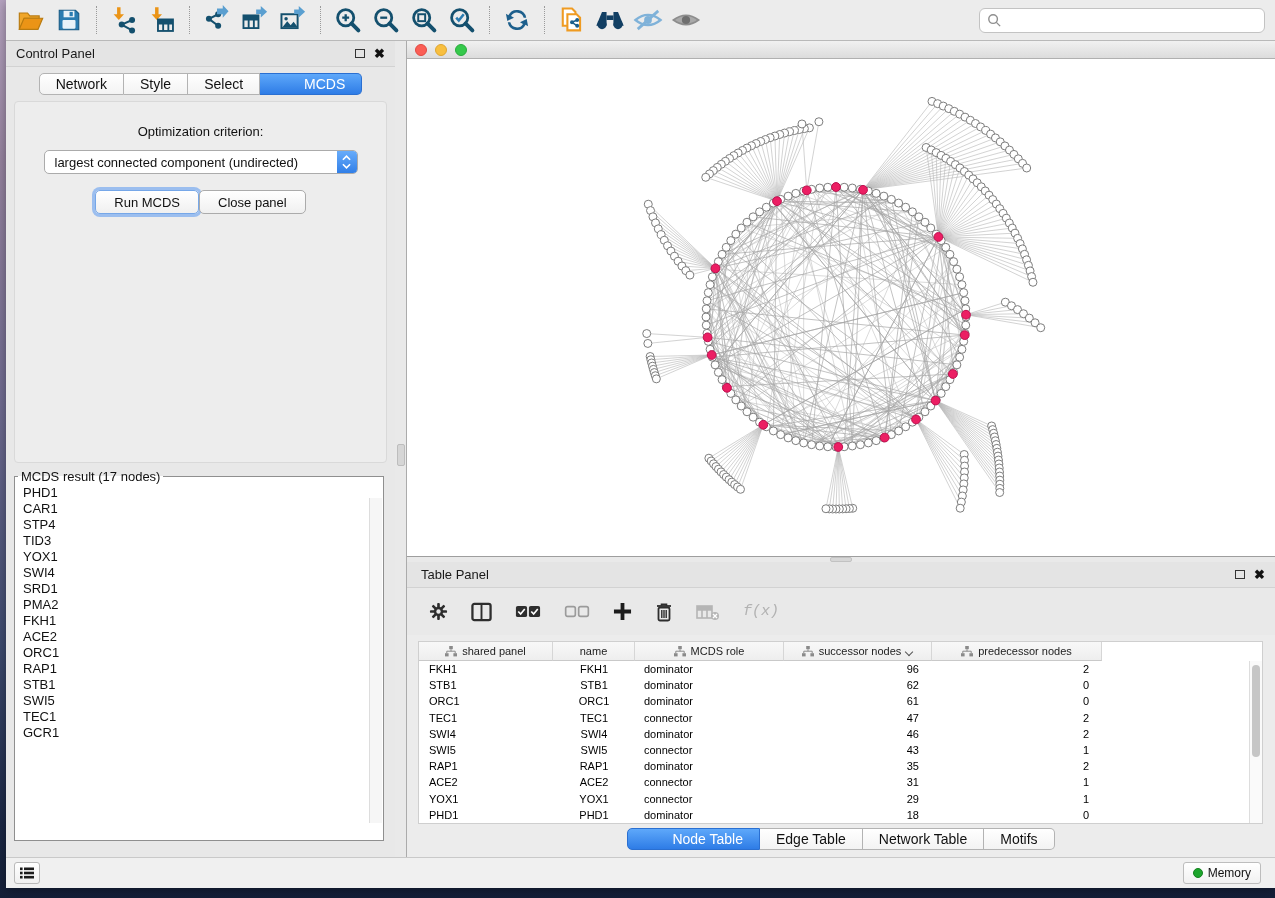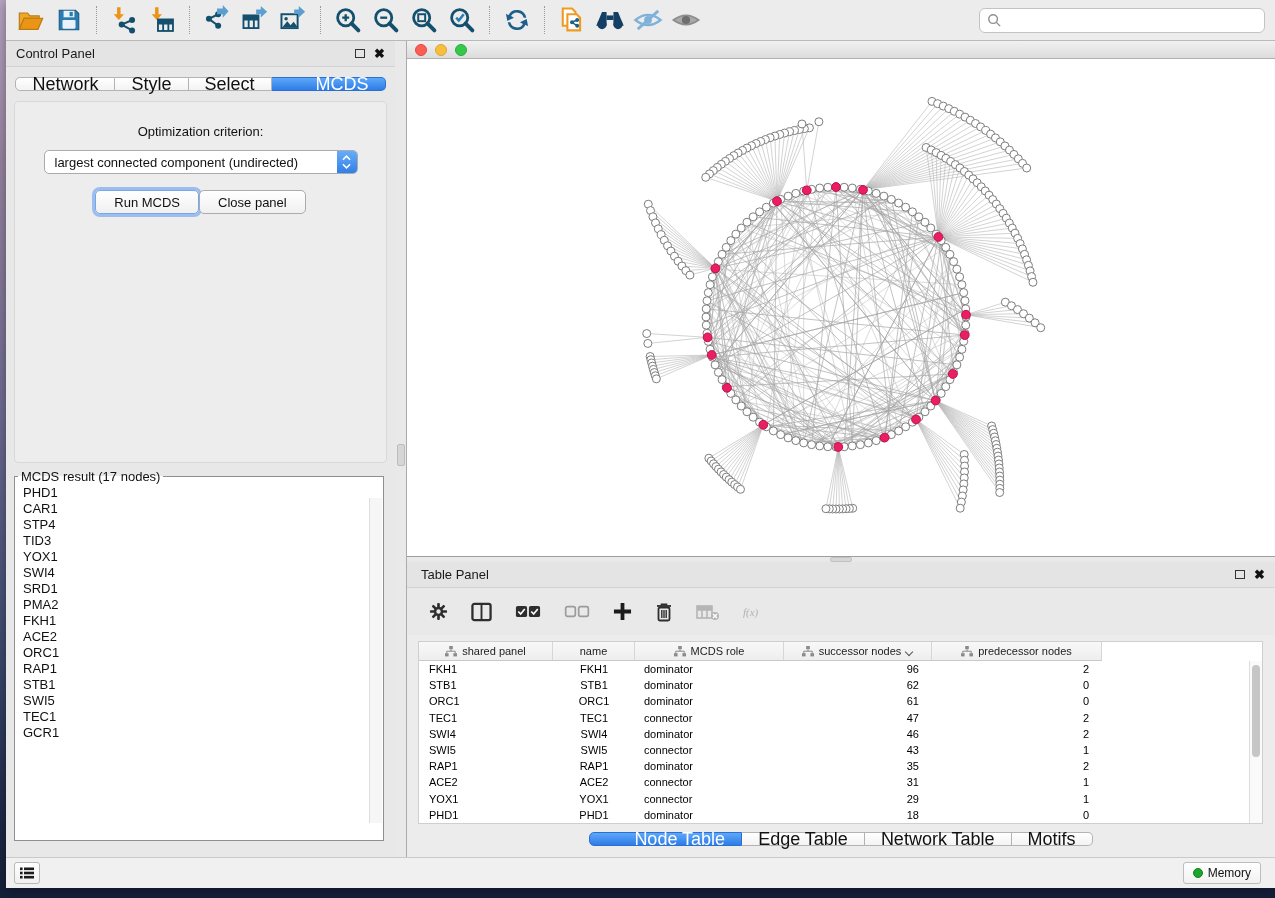--- a/index.html
+++ b/index.html
@@ -22,21 +22,21 @@
   
   .control-panel { width:389px; flex:0 0 auto; background:#e8e8e8; display:flex; flex-direction:column; }
   .panel-header { height:26px; background:#e4e4e4; border-bottom:1px solid #d2d2d2; display:flex; align-items:center; padding:0 10px; flex:0 0 auto; }
   .panel-title { font-size:13px; color:#1a1a1a; }
   .panel-header .win-icons { margin-left:auto; display:flex; align-items:center; gap:9px; }
   .float-glyph { width:10px; height:9px; border:1.5px solid #333; display:inline-block; }
   .close-glyph { font-size:13px; font-weight:bold; color:#111; line-height:1; }
 
   .tabs-row { height:34px; display:flex; align-items:center; justify-content:center; flex:0 0 auto; }
   .seg { display:flex; }
-  .seg-tab { height:14px; padding:0 16px; display:flex; align-items:center; justify-content:center; background:linear-gradient(#ffffff,#f3f3f3); border:1px solid #b3b3b3; border-left:none; font-size:18px; color:#111; cursor:default; }
+  .seg-tab { height:22px; padding:0 16px; display:flex; align-items:center; justify-content:center; background:linear-gradient(#ffffff,#f3f3f3); border:1px solid #b3b3b3; border-left:none; font-size:14px; color:#111; cursor:default; }
   .seg-tab:first-child { border-left:1px solid #b3b3b3; border-radius:5px 0 0 5px; }
   .seg-tab:last-child { border-radius:0 5px 5px 0; }
   .seg-tab.active { background:linear-gradient(#5ea8fa,#2e7ce6); border-color:#2a6fd1; color:#fff;padding-left:44px; }
 
   .mcds-card { margin:0 8px; height:362px; background:#ededed; border:1px solid #d9d9d9; border-radius:4px; flex:0 0 auto; }
   .opt-label { text-align:center; font-size:13px; color:#111; margin-top:22px; }
   .select-row { display:flex; justify-content:center; margin-top:11px; }
   .mac-select { width:314px; height:24px; background:#fff; border:1px solid #ababab; border-radius:5px; display:flex; align-items:center; overflow:hidden; }
   .mac-select .sel-text { flex:1; font-size:13px; color:#111; padding-left:10px; white-space:nowrap; }
   .mac-select .stepper { width:20px; height:24px; background:linear-gradient(#6aaefb,#2f7de7); display:flex; flex-direction:column; align-items:center; justify-content:center; gap:2px; }
@@ -67,21 +67,21 @@
   .net-title { position:absolute; left:0; right:0; text-align:center; font-size:12px; color:#222; }
   .net-canvas { flex:1; background:#fff; position:relative; overflow:hidden; }
 
   .h-splitter { height:5px; background:#e9e9e9; position:relative; flex:0 0 auto; }
   .h-splitter .handle { position:absolute; top:0; left:50%; margin-left:-11px; width:22px; height:5px; background:#d6d6d6; border:1px solid #c2c2c2; border-radius:2px; }
 
   
   .table-panel { flex:1 1 auto; display:flex; flex-direction:column; background:#ececec; min-height:0; }
   .tp-toolbar { height:47px; background:#e9e9e9; display:flex; align-items:center; gap:23px; padding-left:22px; flex:0 0 auto; }
   .tp-ico { display:flex; align-items:center; justify-content:center; }
-  .fx-label { font-family:Liberation Serif, serif; font-style:italic; font-size:11px; color:#b2b2b2; }
+  .fx-label { font-family:Liberation Mono, monospace; font-style:italic; font-size:15px; color:#b2b2b2; }
 
   .node-table { margin:6px 12px 0 11px; background:#fff; border:1px solid #cfcfcf; position:relative; flex:0 0 auto; }
   .t-header { display:grid; grid-template-columns:134px 82px 149px 148px 170px 1fr; height:19px; }
   .th-cell { background:linear-gradient(#f8f8f8,#eeeeee); border-right:1px solid #d6d6d6; border-bottom:1px solid #c9c9c9; display:flex; align-items:center; justify-content:center; gap:5px; font-size:11px; color:#222; overflow:hidden; }
   .th-cell.empty { background:#fff; border-right:none; border-bottom:none; }
   .sort-chevron { width:7px; height:7px; position:relative; }
   .sort-chevron::before { content:""; position:absolute; left:0; top:1px; width:5px; height:5px; border-right:1.5px solid #555; border-bottom:1.5px solid #555; transform:rotate(45deg); }
   .t-body { height:162px; overflow:hidden; }
   .trow { display:grid; grid-template-columns:134px 82px 149px 148px 170px 1fr; height:16.2px; align-items:center; }
   .trow span { font-size:11px; color:#000; white-space:nowrap; overflow:hidden; }

